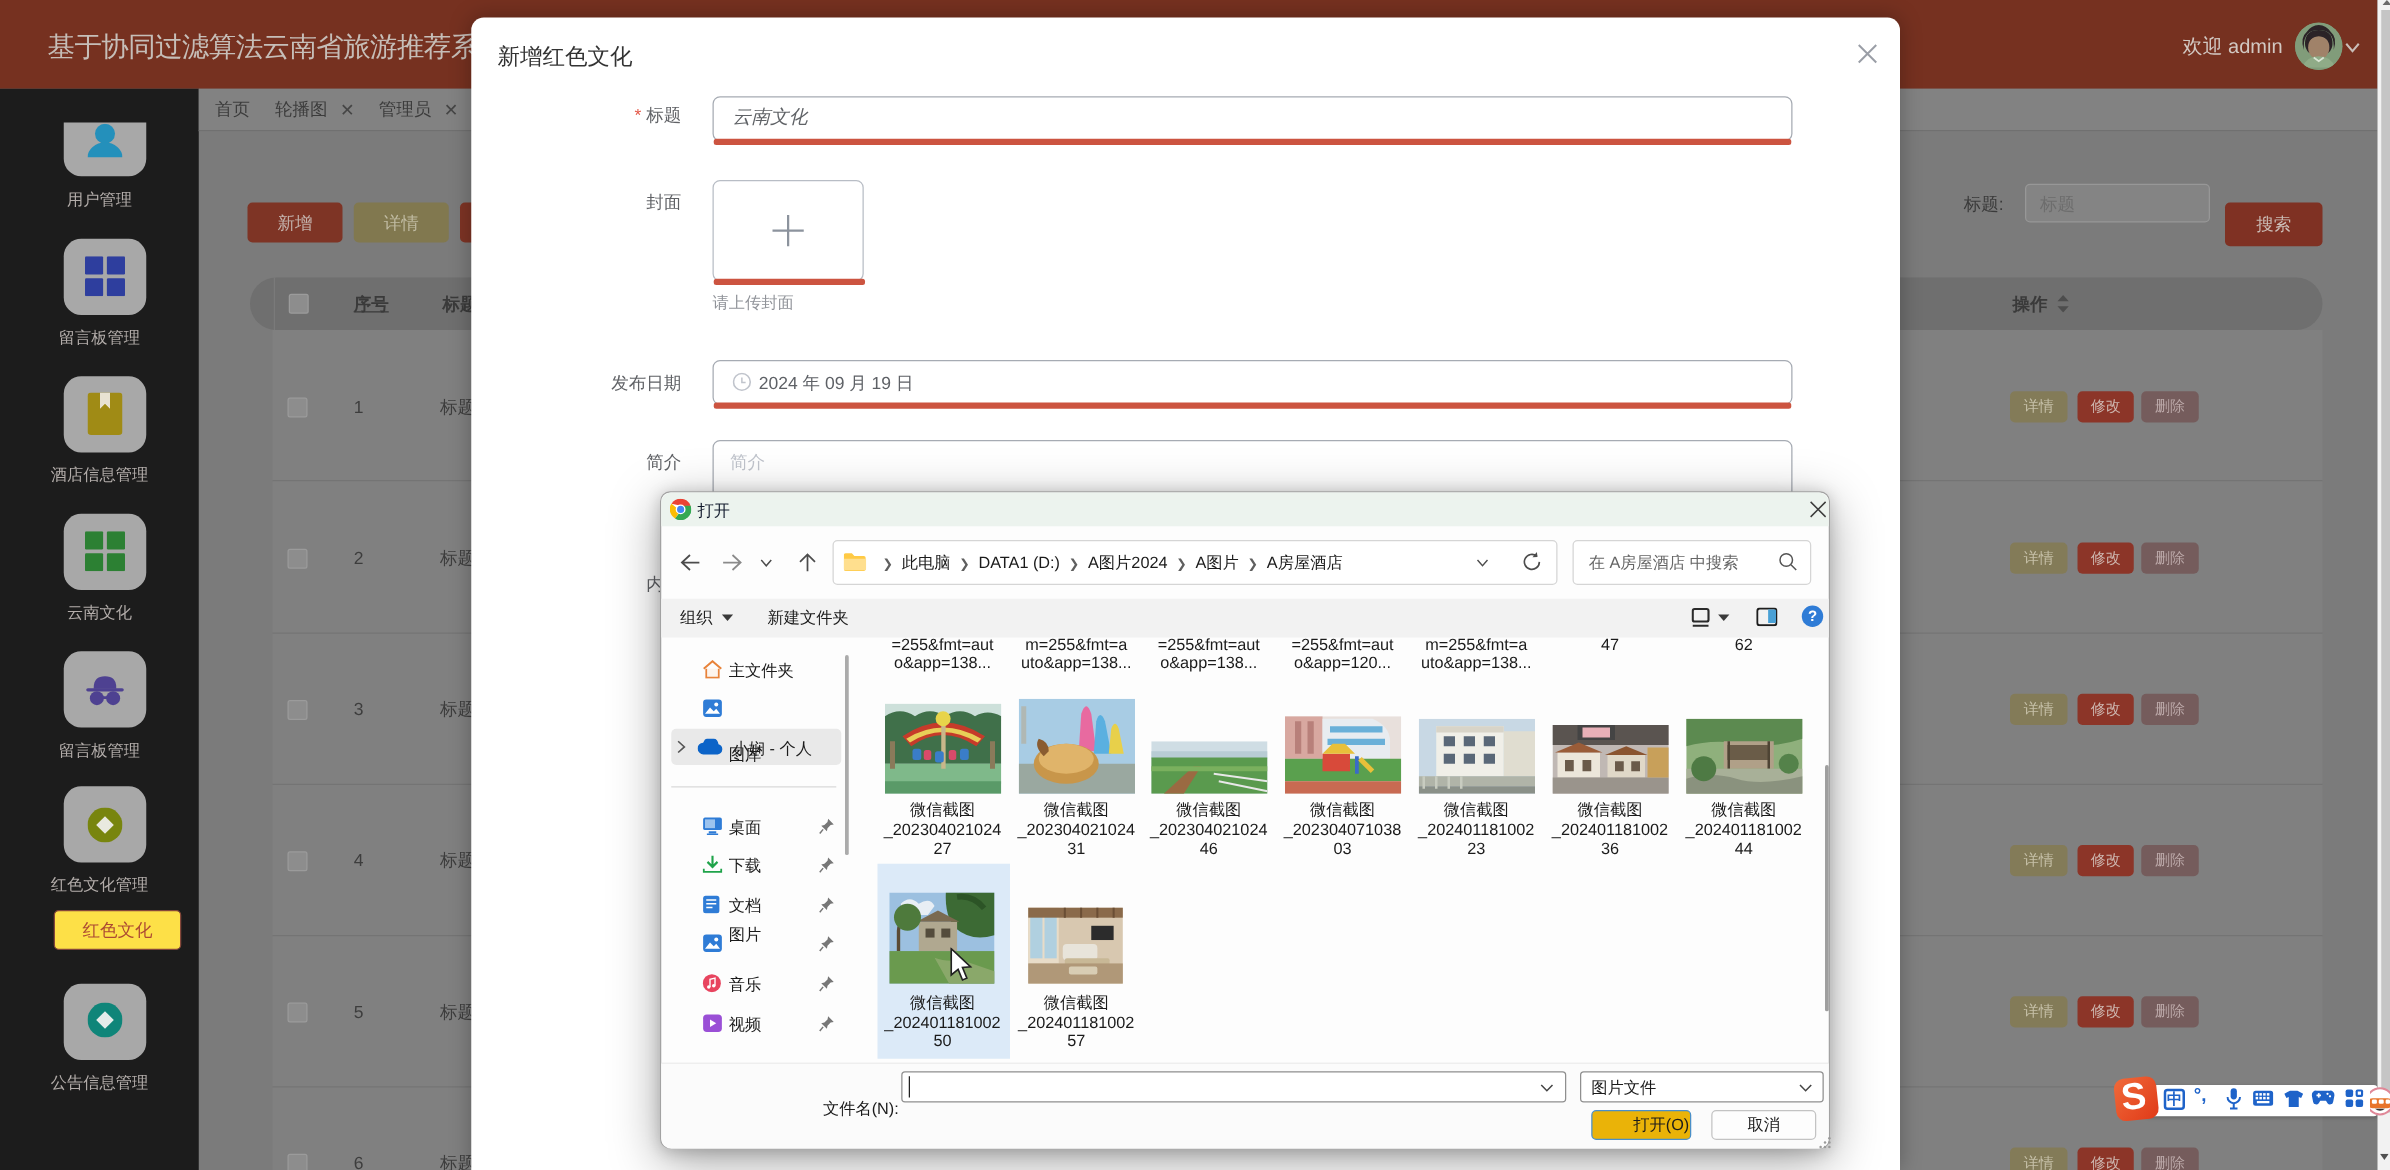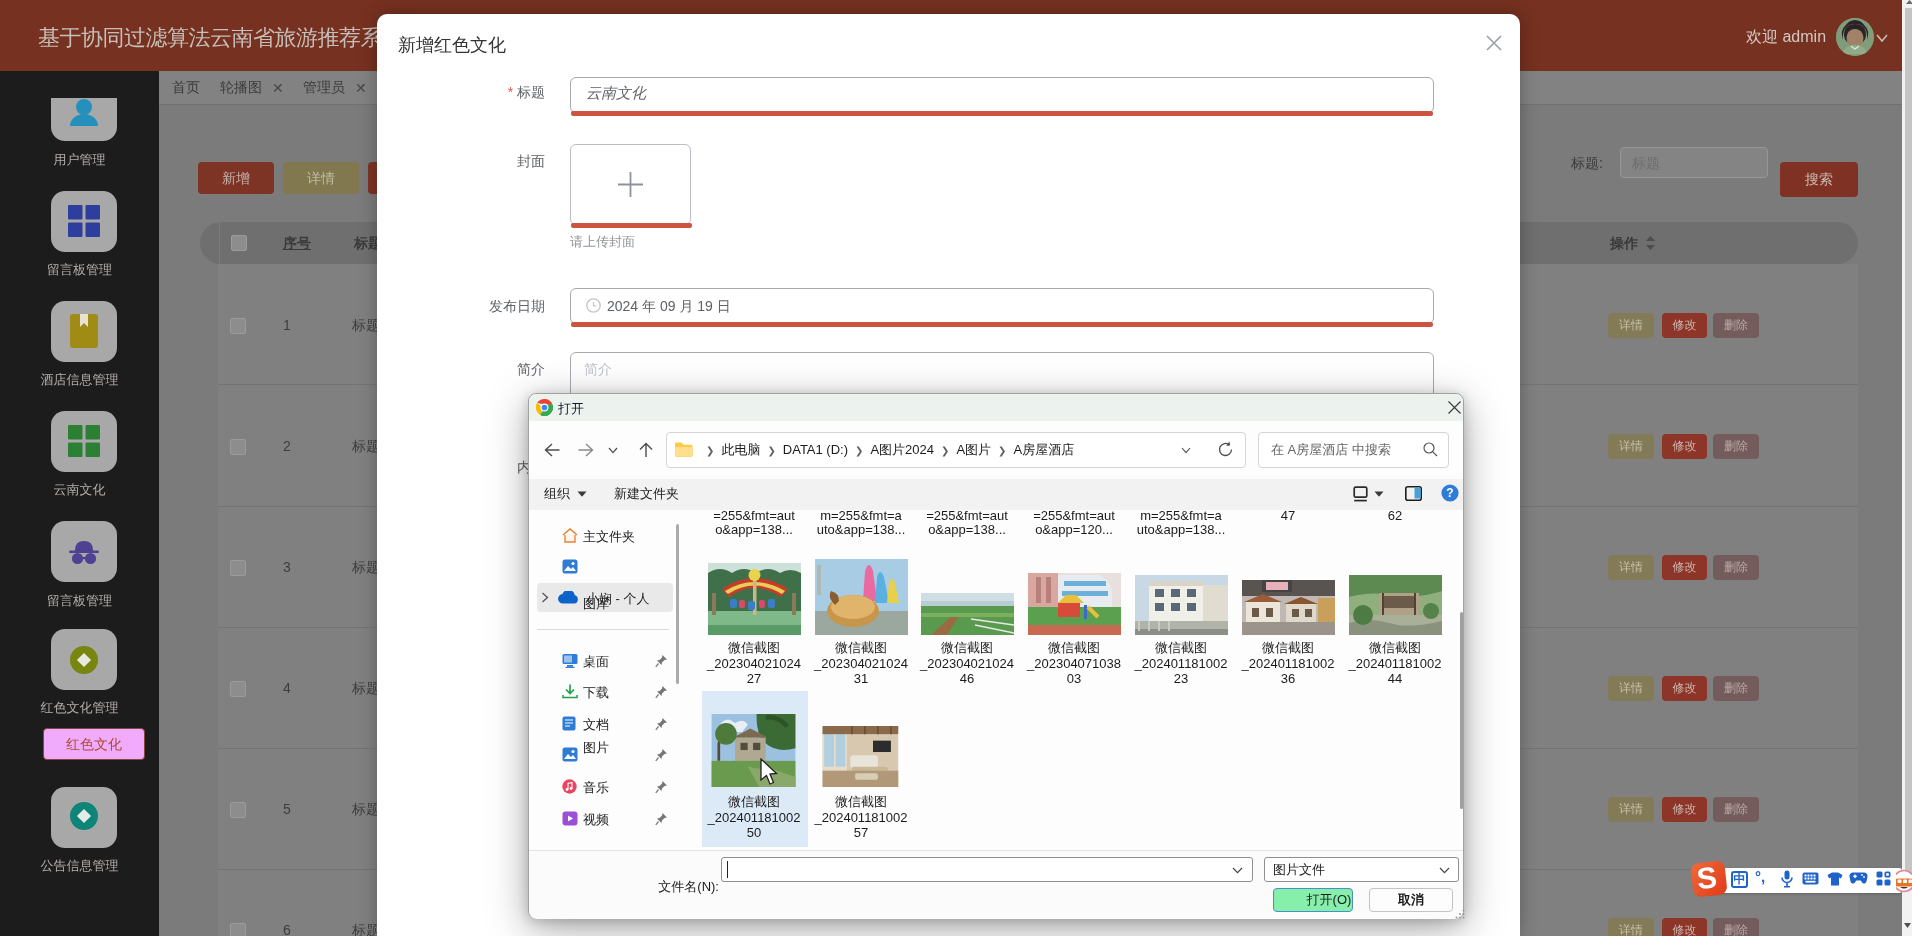--- a/index.html
+++ b/index.html
@@ -103,21 +103,21 @@
           <rect x="14" y="20" width="6" height="2.2"></rect>
         </g>
     </svg>
     <div class="sbl" style="top:521px;">留言板管理</div>
     <div class="tile" style="top:558px;"></div>
     <svg class="abs" style="left:70px;top:575px;" width="28" height="28" viewBox="0 0 28 28">
       <circle cx="14" cy="14" r="14" fill="#78850e"></circle>
         <rect x="9" y="9" width="10" height="10" fill="#e9e9df" transform="rotate(45 14 14)"></rect>
     </svg>
     <div class="sbl" style="top:628px;">红色文化管理</div>
-    <div class="abs" style="left:43px;top:657px;width:100px;height:30px;border:1px solid #85473a;border-radius:4px;background:#f0abfc;text-align:center;line-height:30px;font-size:14px;color:#ad4a33;">红色文化</div>
+    <div class="abs" style="left:43px;top:657px;width:100px;height:30px;border:1px solid #85473a;border-radius:4px;background:#fde047;text-align:center;line-height:30px;font-size:14px;color:#ad4a33;">红色文化</div>
     <div class="tile" style="top:716px;"></div>
     <svg class="abs" style="left:70px;top:731px;" width="28" height="28" viewBox="0 0 28 28">
       <circle cx="14" cy="14" r="14" fill="#0f8579"></circle>
         <rect x="9" y="9" width="10" height="10" fill="#e4ecea" transform="rotate(45 14 14)"></rect>
     </svg>
     <div class="sbl" style="top:786px;">公告信息管理</div>
   </div>
 
   <div class="abs tabbar">
     <div class="tab" style="left:13px;">首页</div>
@@ -562,22 +562,22 @@
     <div class="abs" style="left:192px;top:463px;width:532px;height:25px;background:#fff;border:1px solid #8f8f8f;border-radius:3px;box-sizing:border-box;"></div>
     <div class="abs" style="left:198px;top:467px;width:1px;height:17px;background:#222;"></div>
     <svg class="abs" style="left:703px;top:473px;" width="11" height="7" viewBox="0 0 11 7">
           <path d="M1 1 L5.5 5.6 L10 1" stroke="#444" stroke-width="1.2" fill="none"></path>
         </svg>
     <div class="abs" style="left:735px;top:463px;width:195px;height:25px;background:#fff;border:1px solid #8f8f8f;border-radius:3px;box-sizing:border-box;"></div>
     <div class="abs" style="left:744px;top:467px;font-size:13px;color:#1b1b1b;">图片文件</div>
     <svg class="abs" style="left:910px;top:473px;" width="11" height="7" viewBox="0 0 11 7">
           <path d="M1 1 L5.5 5.6 L10 1" stroke="#444" stroke-width="1.2" fill="none"></path>
         </svg>
-    <div class="abs" style="left:744px;top:494px;width:80px;height:24px;background:#86efac;border:1.5px solid #4a8fc8;border-radius:4px;box-sizing:border-box;text-align:center;line-height:22px;font-size:13px;color:#1b1b1b;padding-left:32px;">打开(O)</div>
-    <div class="abs" style="left:840px;top:494px;width:84px;height:24px;background:#fdfdfd;border:1px solid #c3c3c3;border-radius:4px;box-sizing:border-box;text-align:center;line-height:22px;font-size:13px;color:#1b1b1b;font-weight:bold;">取消</div>
+    <div class="abs" style="left:744px;top:494px;width:80px;height:24px;background:#eab308;border:1.5px solid #4a8fc8;border-radius:4px;box-sizing:border-box;text-align:center;line-height:22px;font-size:13px;color:#1b1b1b;padding-left:32px;">打开(O)</div>
+    <div class="abs" style="left:840px;top:494px;width:84px;height:24px;background:#fdfdfd;border:1px solid #c3c3c3;border-radius:4px;box-sizing:border-box;text-align:center;line-height:22px;font-size:13px;color:#1b1b1b;">取消</div>
     <svg class="abs" style="left:926px;top:515px;" width="10" height="10" viewBox="0 0 10 10">
           <g fill="#9a9a9a">
             <circle cx="8.5" cy="1.5" r="1"></circle>
             <circle cx="8.5" cy="5" r="1"></circle>
             <circle cx="8.5" cy="8.5" r="1"></circle>
             <circle cx="5" cy="5" r="1"></circle>
             <circle cx="5" cy="8.5" r="1"></circle>
             <circle cx="1.5" cy="8.5" r="1"></circle>
           </g>
         </svg>

